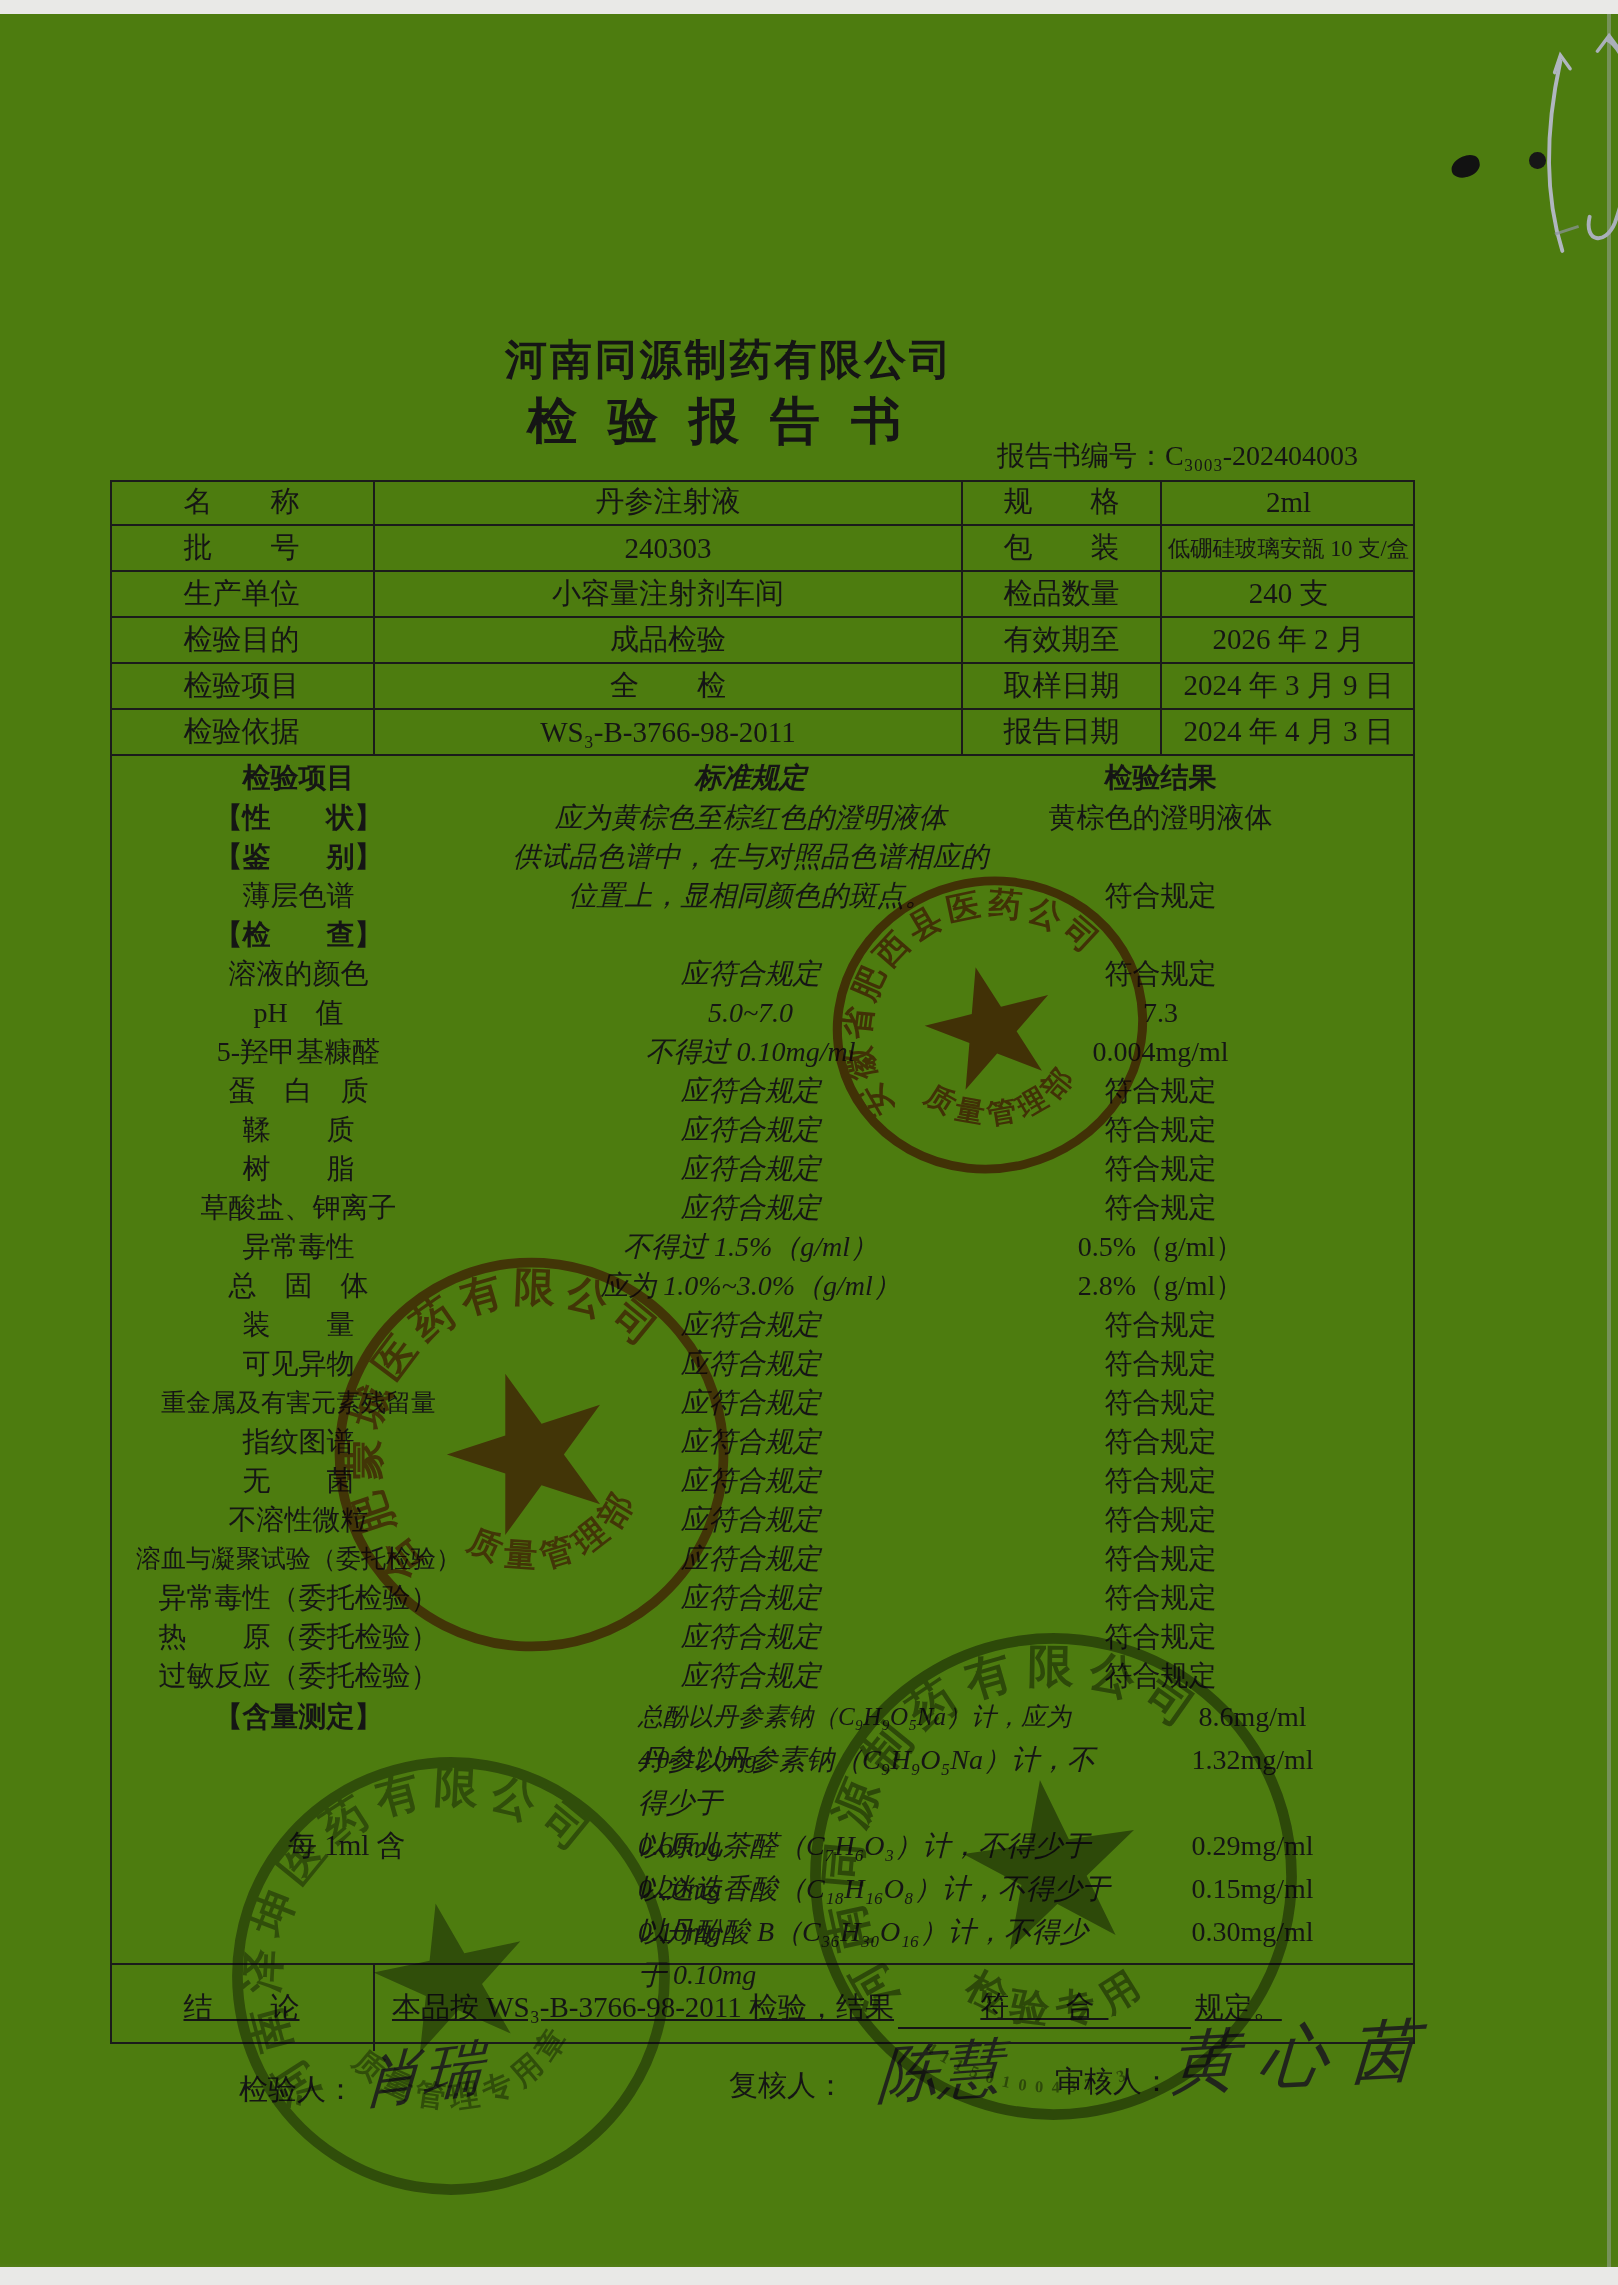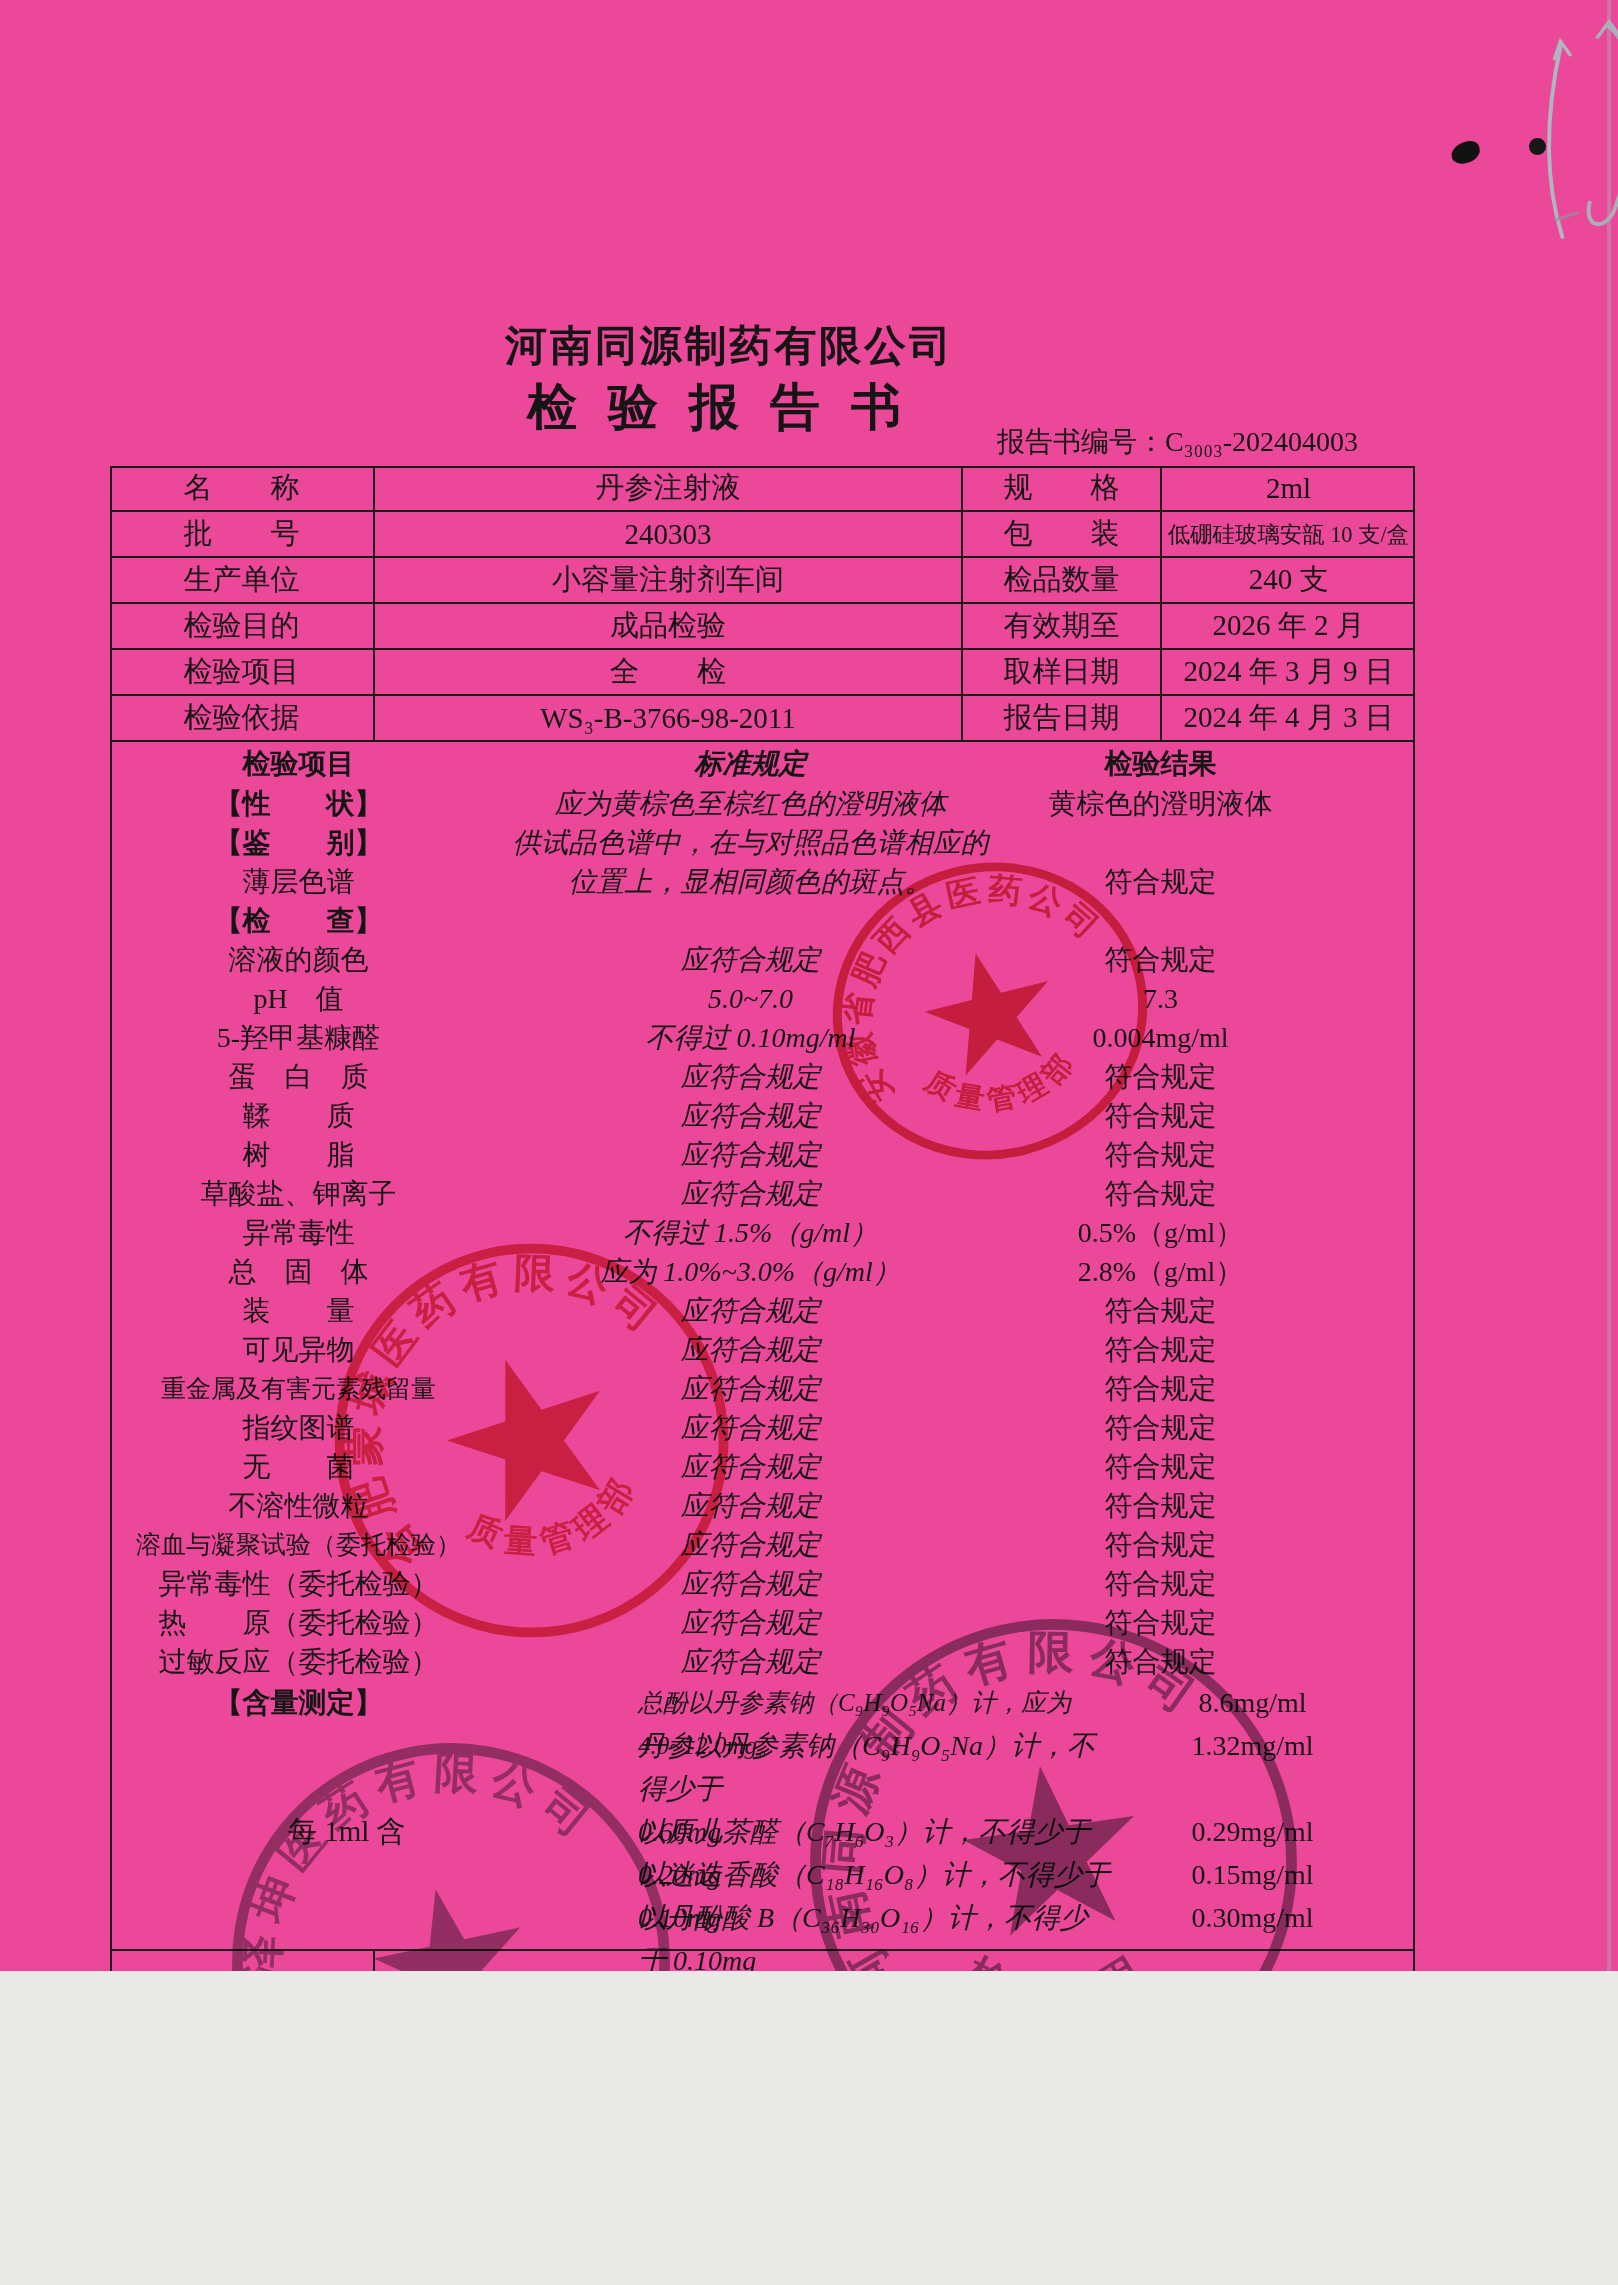--- a/index.html
+++ b/index.html
@@ -1,18 +1,18 @@
 <!DOCTYPE html>
 <html><head>
 <meta charset="utf-8">
 <style>
   html,body{margin:0;padding:0;background:#e9e9e7;}
   .page{
-    position:relative;width:1619px;height:1971px;margin:0 auto;
-    background:#ec4899;overflow:hidden;
+    position:relative;width:1619px;height:2253px;margin:14px auto;
+    background:#4d7c0f;overflow:hidden;
     font-family:"Liberation Serif","DejaVu Serif","DejaVu Sans",serif;
     color:#151515;
   }
   
   .head-wrap{position:absolute;left:110px;width:1239px;text-align:center;}
   .company{top:318px;font-size:42px;font-weight:bold;letter-spacing:2.9px;}
   .doc-title{top:374px;font-size:50px;font-weight:bold;letter-spacing:31px;}
   .report-no{position:absolute;left:110px;top:423px;width:1248px;text-align:right;font-size:28px;}
   
   .outer-box{position:absolute;left:110px;top:466px;width:1305px;height:1564px;

